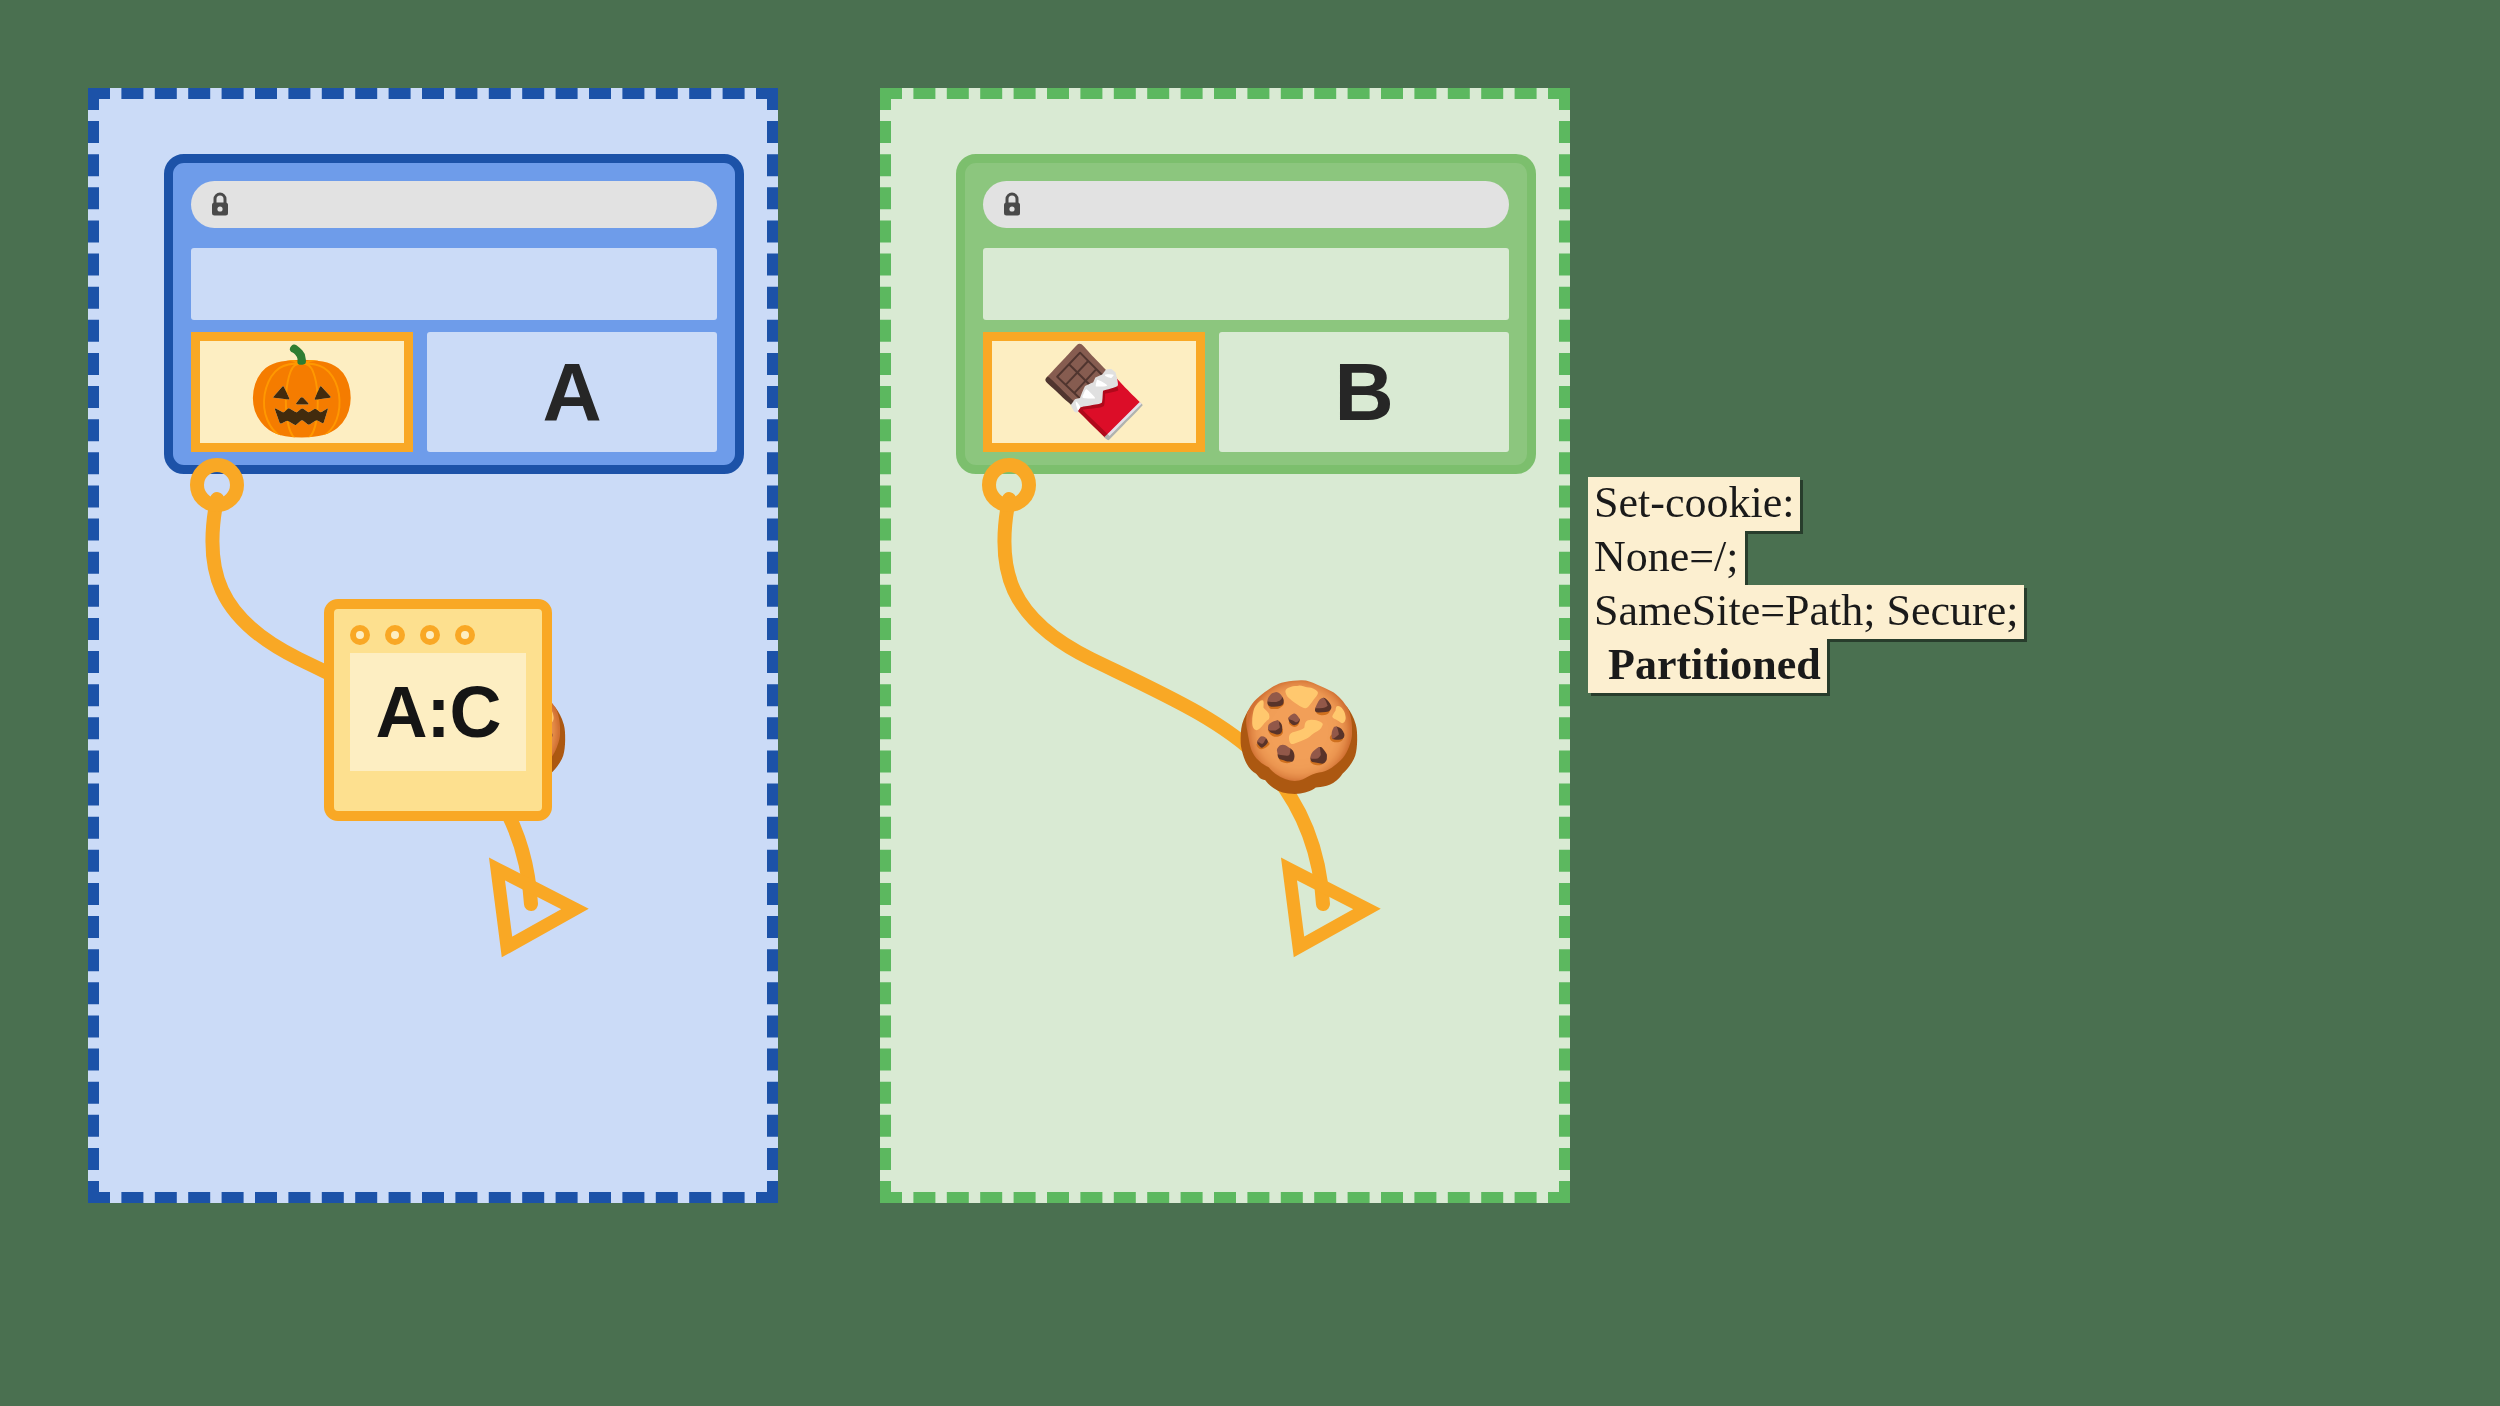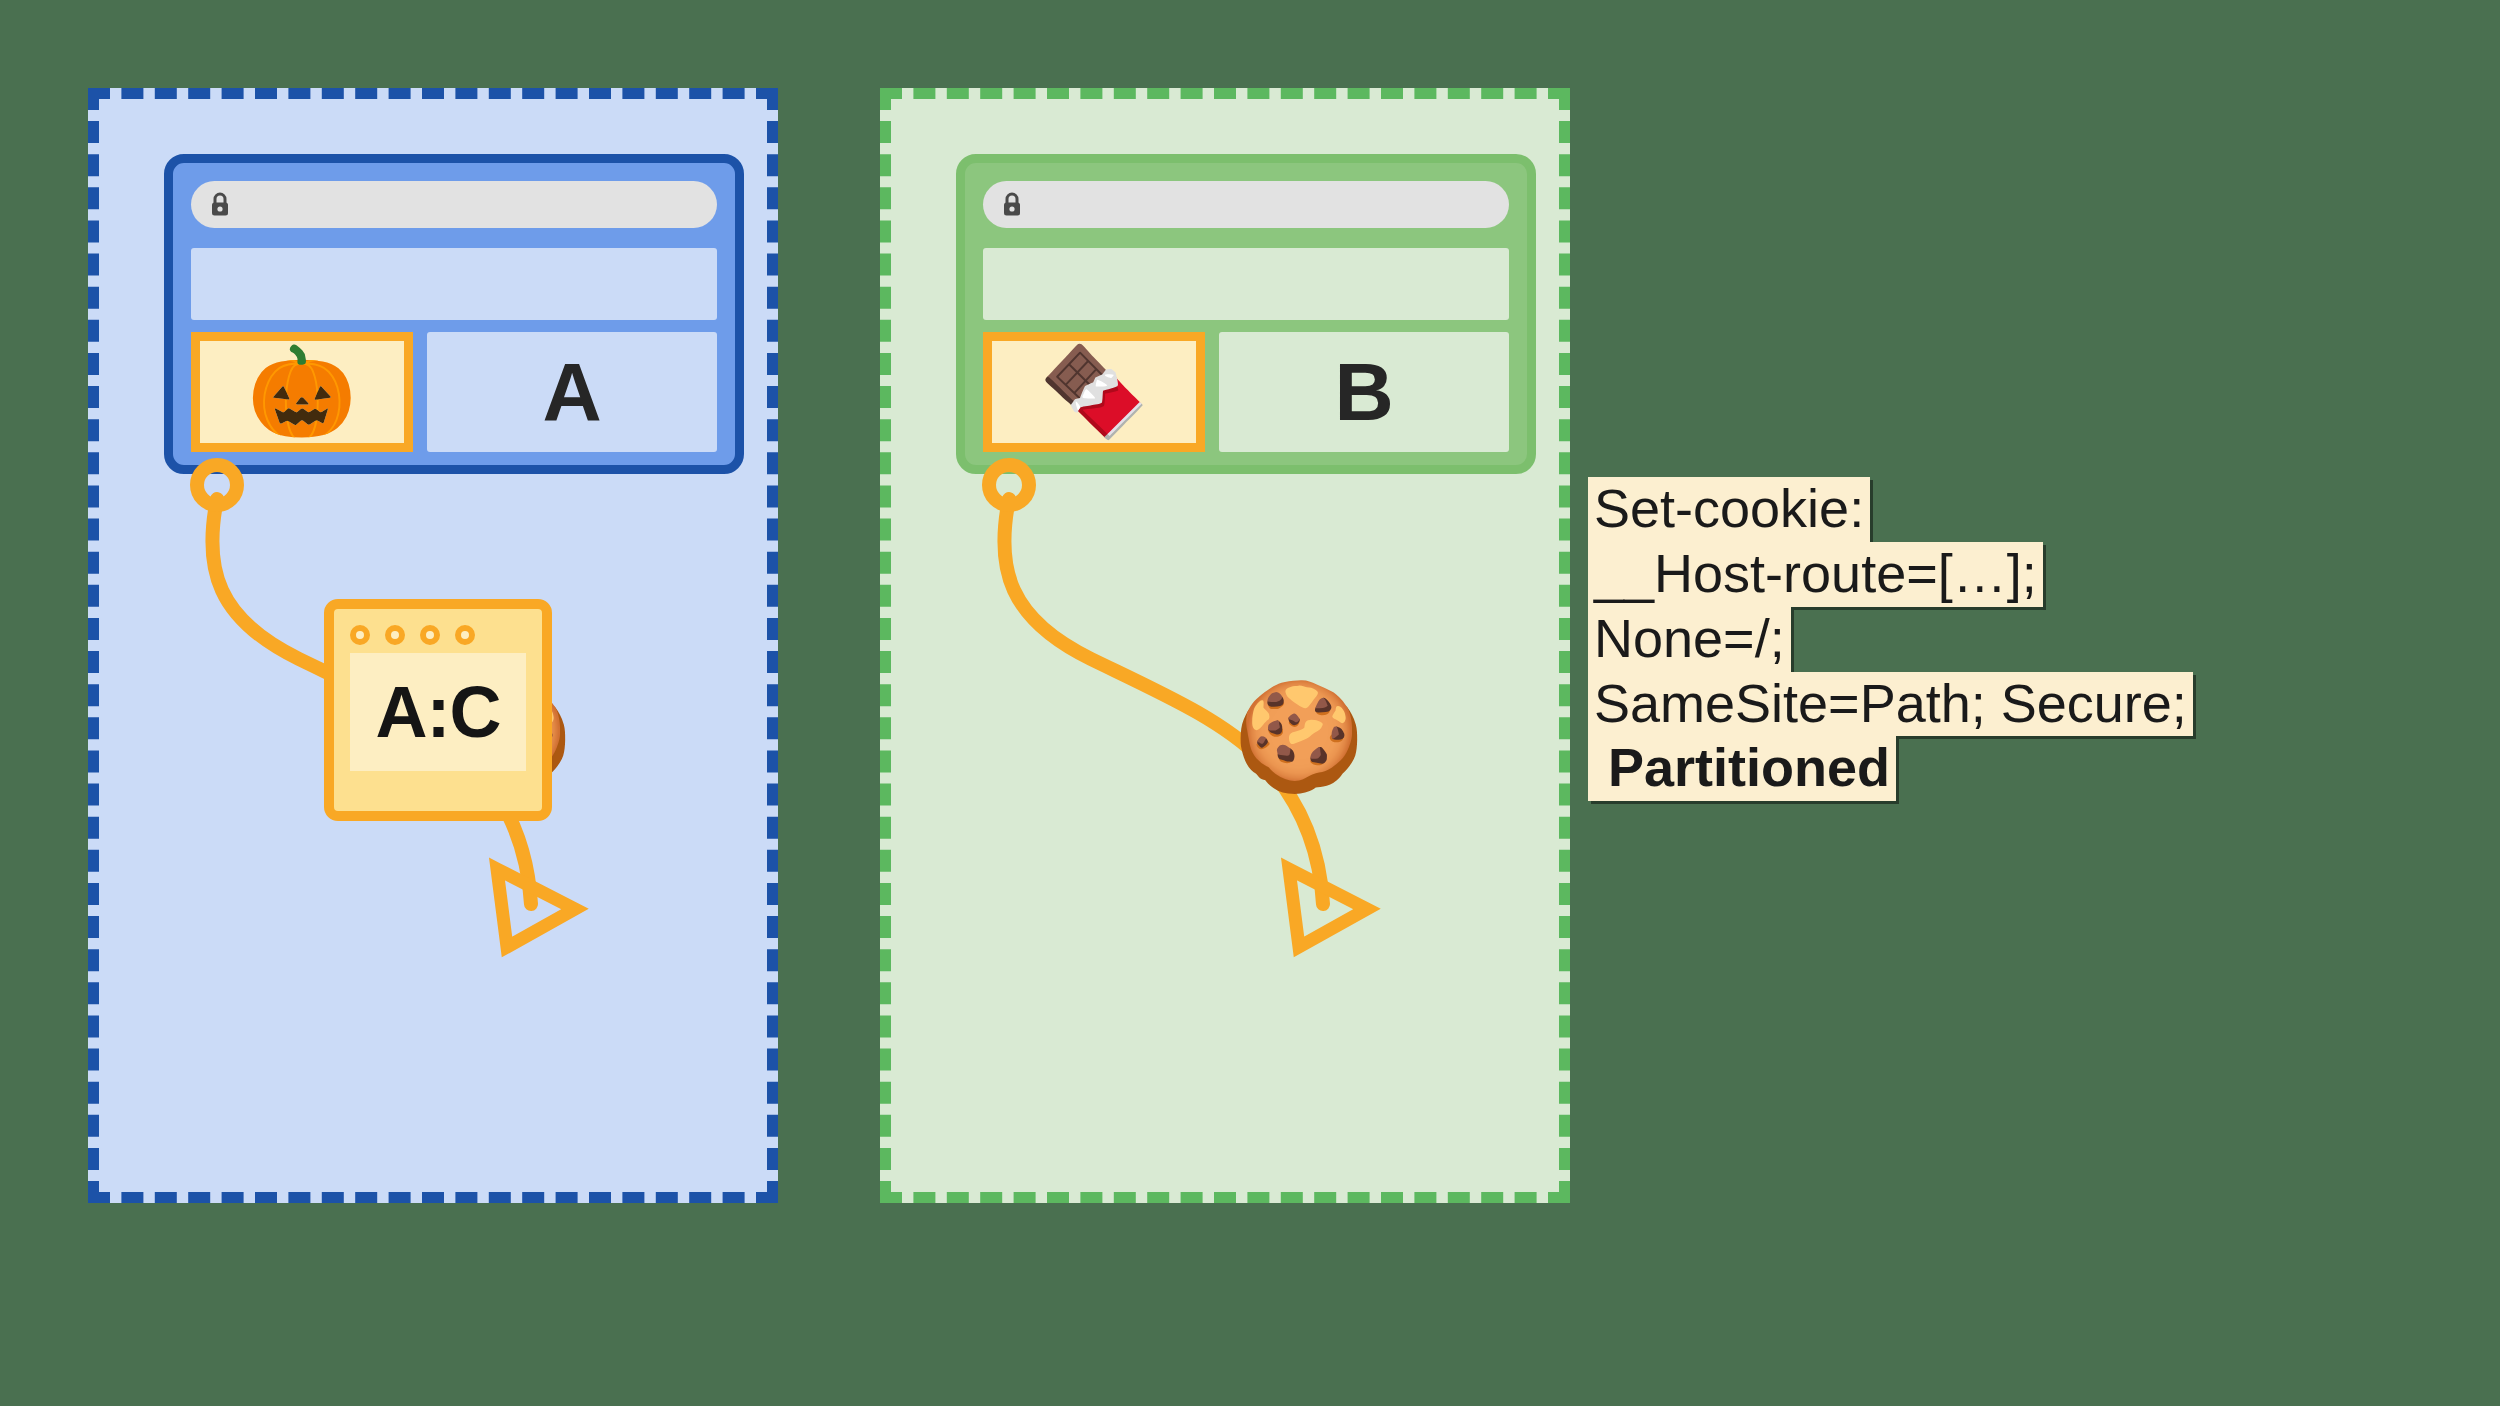--- a/index.html
+++ b/index.html
@@ -156,22 +156,22 @@
     position: absolute;
     left: 1588px;
     top: 477px;
     display: flex;
     flex-direction: column;
     align-items: flex-start;
   }
   .code-line {
     background: #fcefd0;
     color: #1a1a1a;
-    font-family: Liberation Sans, sans-serif;
-    font-size: 54px;
+    font-family: Liberation Serif, serif;
+    font-size: 44px;
     line-height: 1.09;
     padding: 2px 6px 4px 6px;
     white-space: pre;
     box-shadow: 3px 3px 0 rgba(0,0,0,0.45);
   }
   .code-line.bold { font-weight: bold; padding-left: 20px; }
 </style>
 </head>
 <body>
 
@@ -253,17 +253,16 @@
     <circle cx="118" cy="386" r="20" fill="none" stroke="#f9a825" stroke-width="14"></circle>
     <path d="M398 770 L 476 810 L 408 848 Z" fill="none" stroke="#f9a825" stroke-width="13" stroke-linejoin="miter"></path>
   </svg>
 
   <span class="cookie-emoji">🍪</span>
 
 </div>
 
 <div id="code-block">
   <div class="code-line">Set-cookie:</div>
-  <div class="code-line">__Host-route=[…];</div>
   <div class="code-line">None=/;</div>
   <div class="code-line">SameSite=Path; Secure;</div>
   <div class="code-line bold">Partitioned</div>
 </div>
 
 </body></html>

